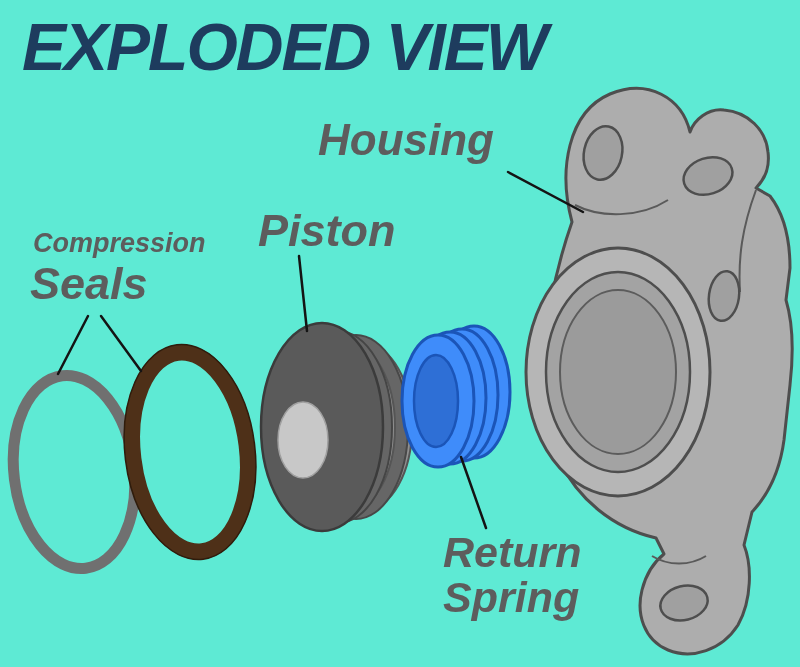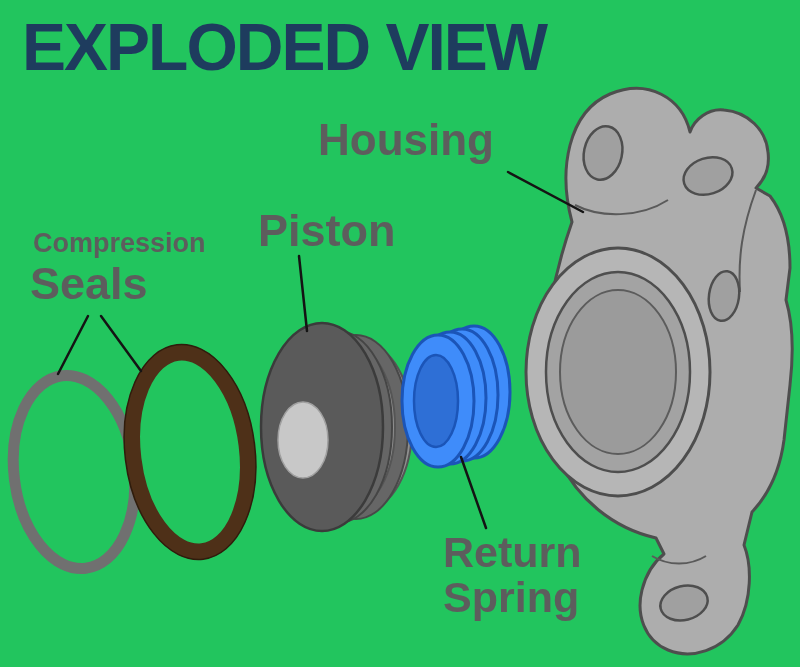--- a/index.html
+++ b/index.html
@@ -5,22 +5,23 @@
   html, body {
     margin: 0;
     padding: 0;
     background: #ffffff;
     font-family: "Liberation Sans", sans-serif;
   }
   #stage {
     position: relative;
     width: 800px;
     height: 667px;
-    background: #22c55e;
+    background: #5eead4;
     overflow: hidden;
+    font-style: italic;
   }
   svg text {
     font-family: "Liberation Sans", "DejaVu Sans", sans-serif;
     font-weight: bold;
   }
   .title-text { letter-spacing: -2px; }
 </style>
 </head>
 <body>
 

